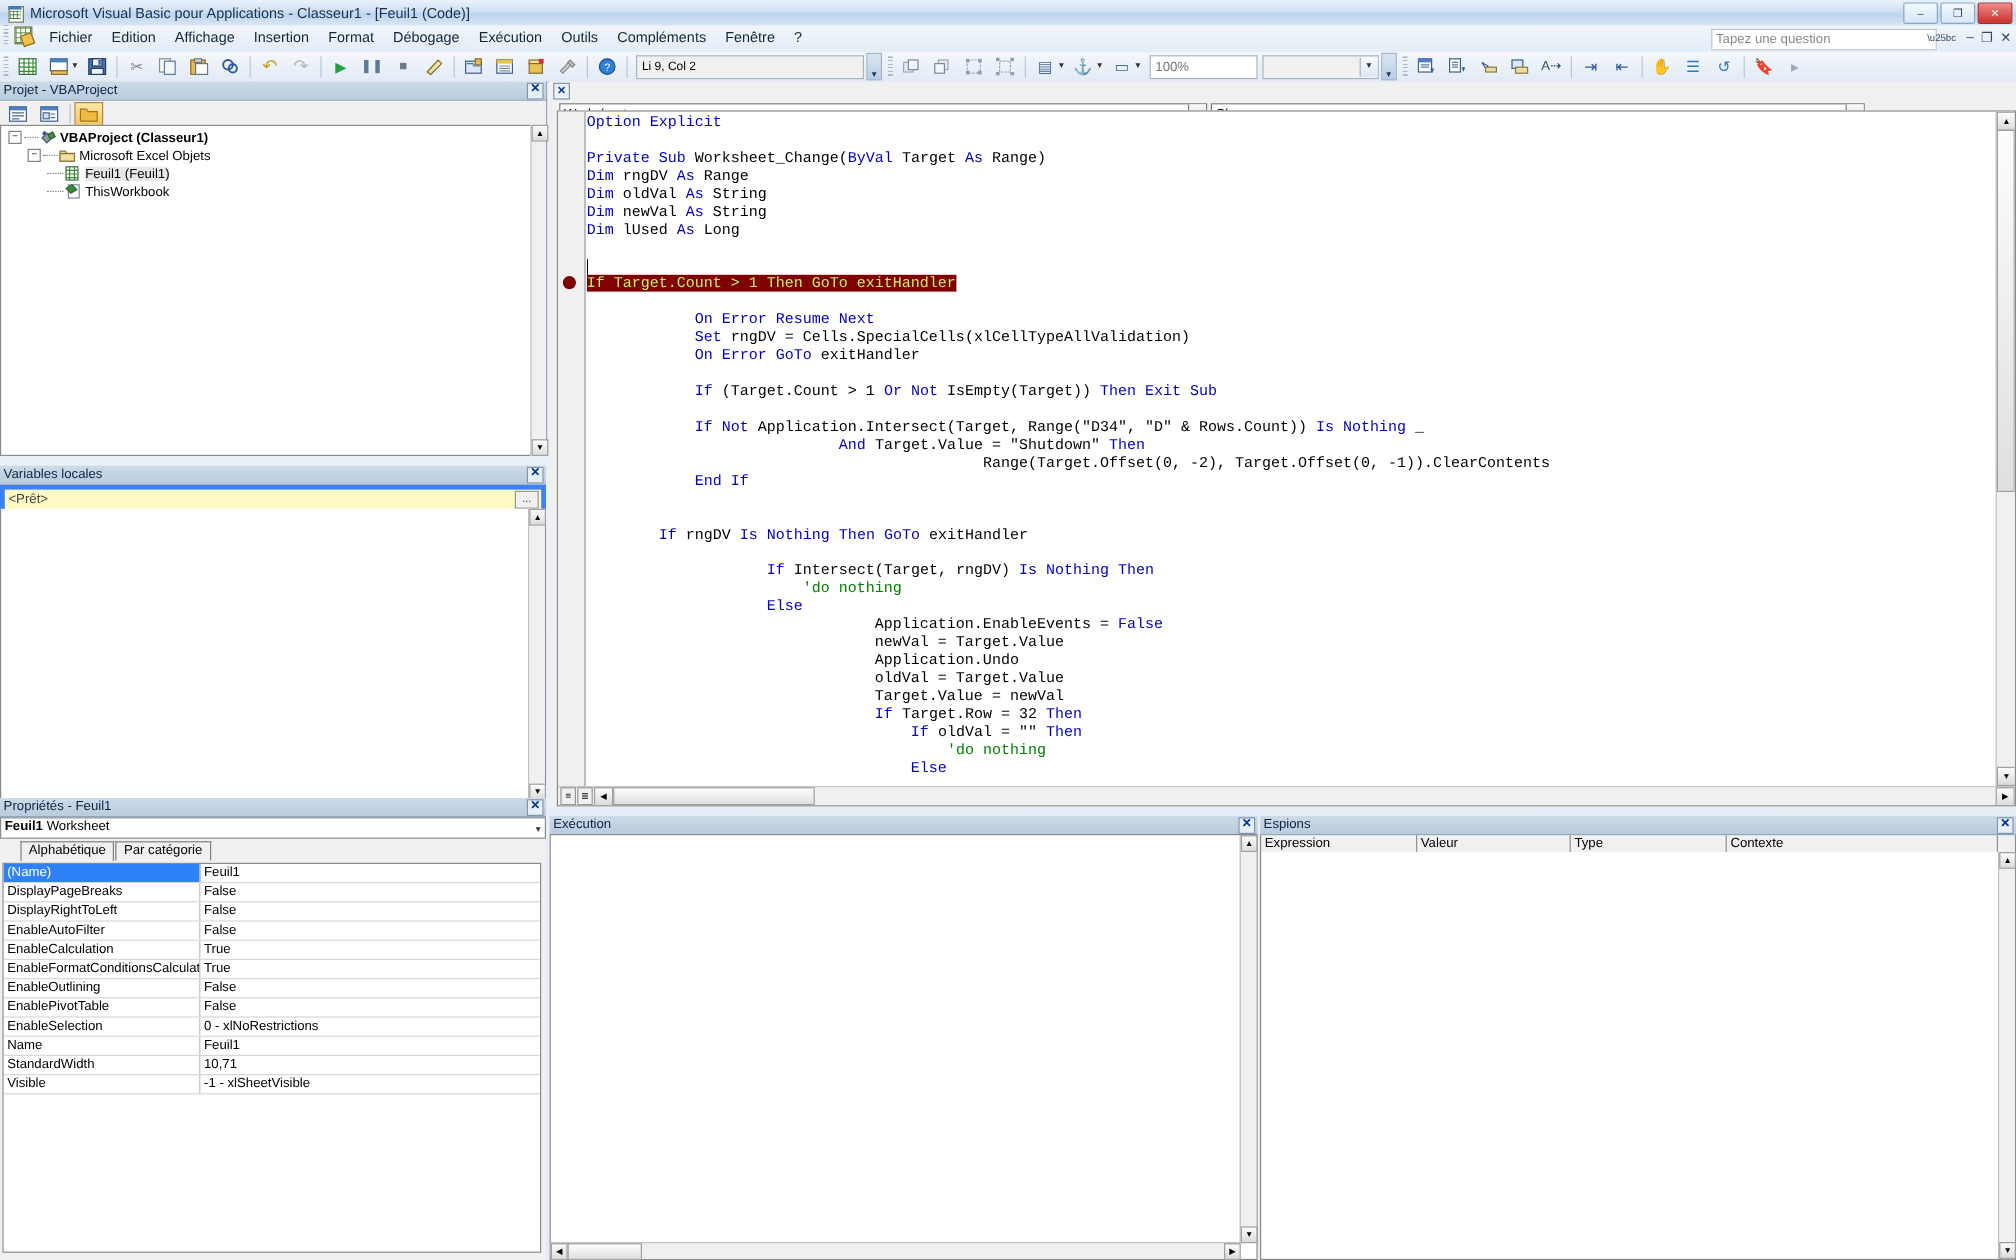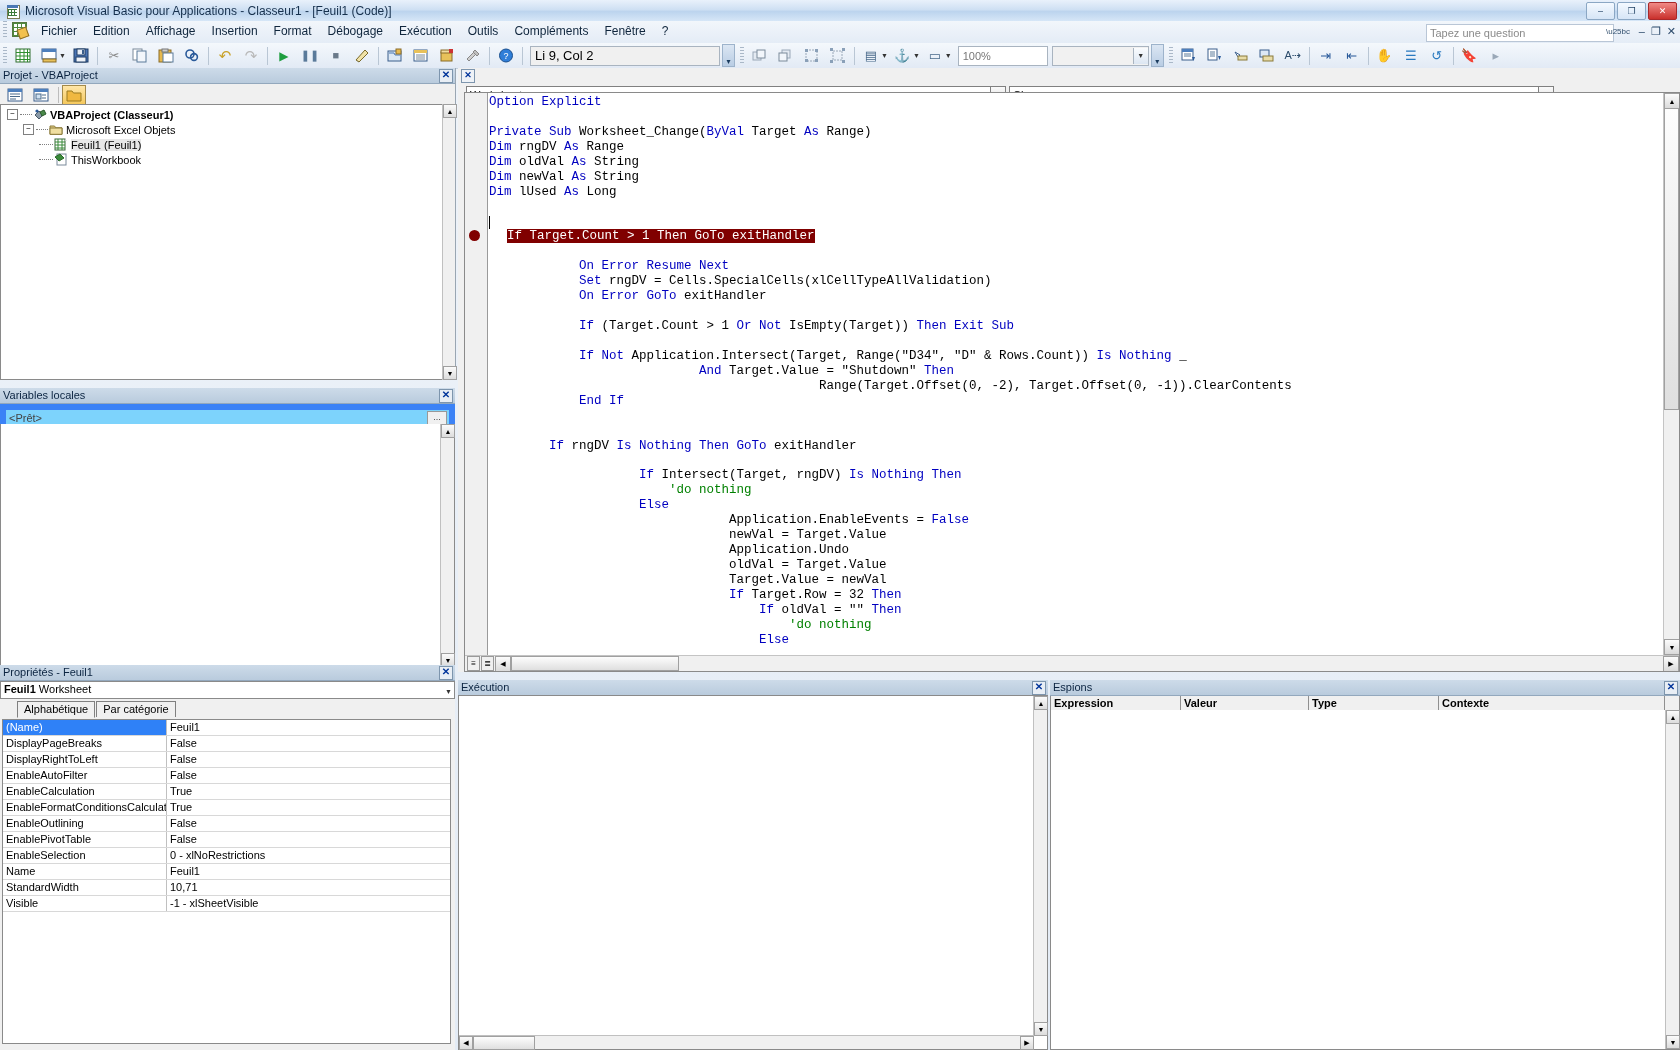--- a/index.html
+++ b/index.html
@@ -100,21 +100,21 @@
     background: repeating-linear-gradient(180deg,#aab8c8 0 1px, transparent 1px 3px); }
   .tbtn {
     width:22px; height:21px; margin:0 1px; border:1px solid transparent;
     display:flex; align-items:center; justify-content:center;
     font-size:13px; line-height:1; border-radius:2px; position:relative;
   }
   .tsep { width:1px; height:18px; background:#b9c6d4; margin:0 3px; }
   .tcaret { font-size:7px; color:#333; margin-left:-3px; margin-right:2px; }
   .pos-box {
     width:180px; height:18px; background:#f0f0f0; border:1px solid #a9b4c0;
-    font-size:13px; line-height:18px; padding:0 4px; margin-left:4px; color:#000;
+    font-size:10px; line-height:18px; padding:0 4px; margin-left:4px; color:#000;
   }
   .zoom-box {
     width:80px; height:18px; background:#fff; border:1px solid #a9b4c0;
     font-size:11px; line-height:18px; padding:0 4px; color:#777; margin-left:4px;
     display:flex; align-items:center; justify-content:space-between;
   }
   .combo-empty {
     width:95px; height:18px; background:#f1f1f1; border:1px solid #a9b4c0;
     margin-left:4px; display:flex; align-items:center; justify-content:flex-end;
   }
@@ -155,27 +155,27 @@
   .ticon-sm { width:14px; height:13px; margin-right:3px; flex:0 0 auto; position:relative; }
   .tlabel { font-size:11px; }
   .tlabel.sel { background:#e8e8e8; }
   .vscroll-lane { position:absolute; right:0; top:36px; bottom:0; width:12px;
     background:#f0f0f0; border-left:1px solid #c0c0c0; }
   .vsb-arrow { width:12px; height:12px; background:linear-gradient(180deg,#fbfbfb,#dcdcdc);
     border:1px solid #a0a0a0; font-size:7px; display:flex; align-items:center; justify-content:center; }
 
   
   #localsPanel { left:0; top:388px; width:455px; height:280px; }
-  .locals-ready { height:17px; background:#7dd3fc; border:6px solid #3b82f6;
+  .locals-ready { height:17px; background:#fef9c3; border:4px solid #3b82f6;
     font-size:11px; line-height:16px; padding-left:3px; color:#444; position:relative; }
   .locals-dots { position:absolute; right:2px; top:1px; width:18px; height:13px;
     background:#f0f0f0; border:1px solid #999; font-size:9px; text-align:center; line-height:11px; }
   .hdr-row { display:flex; height:15px; background:#f0f0f0; border-bottom:1px solid #909090; }
   .hdr-cell { font-size:11px; line-height:14px; padding-left:3px;
-    border-right:1px solid #909090; box-sizing:border-box;font-weight:bold; }
+    border-right:1px solid #909090; box-sizing:border-box; }
   .locals-body { background:#fff; border:1px solid #8a8a8a; border-top:none;
     position:absolute; left:0; right:0; top:36px; bottom:0; }
 
   
   #propsPanel { left:0; top:665px; width:455px; height:385px; }
   .props-obj { height:16px; background:#fff; border:1px solid #8a8a8a;
     font-size:11px; line-height:15px; padding-left:3px; position:relative; }
   .props-obj .arrow { position:absolute; right:2px; top:2px; font-size:7px; color:#333; }
   .props-tabs { height:18px; display:flex; align-items:flex-end; padding-left:17px;
     background:#f0f0f0; }
@@ -208,21 +208,21 @@
   .gutter { position:absolute; left:0; top:0; bottom:0; width:22px;
     background:#f0f0f0; border-right:1px solid #9a9a9a; }
   .code-text {
     position:absolute; left:24px; top:0; right:16px; bottom:16px;
     font-family:"Liberation Mono","DejaVu Sans Mono",monospace;
     font-size:12.5px; line-height:14.95px; white-space:pre; overflow:hidden;
     color:#000; padding-top:2px;
   }
   .kw { color:#0000c0; }
   .cmt { color:#008000; }
-  .brk { background:#800000; color:#ffffff;margin-left:18px; }
+  .brk { background:#800000; color:#bef264; }
   .bpdot { position:absolute; left:4px; width:11px; height:11px; border-radius:50%;
     background:#800000; }
   .cursor-bar { position:absolute; width:1px; background:#000; }
   .code-vsb { position:absolute; right:0; top:0; bottom:16px; width:15px; background:#f0f0f0;
     border-left:1px solid #c4c4c4; }
   .code-hsb { position:absolute; left:0; right:0; bottom:0; height:15px; background:#f0f0f0;
     border-top:1px solid #c4c4c4; display:flex; align-items:center; }
   .sb-arrow { width:14px; height:14px; background:linear-gradient(180deg,#fcfcfc,#dadada);
     border:1px solid #a0a0a0; font-size:7px; display:flex; align-items:center; justify-content:center; }
   .sb-thumb { background:linear-gradient(180deg,#fdfdfd,#dfdfdf); border:1px solid #a0a0a0; }

